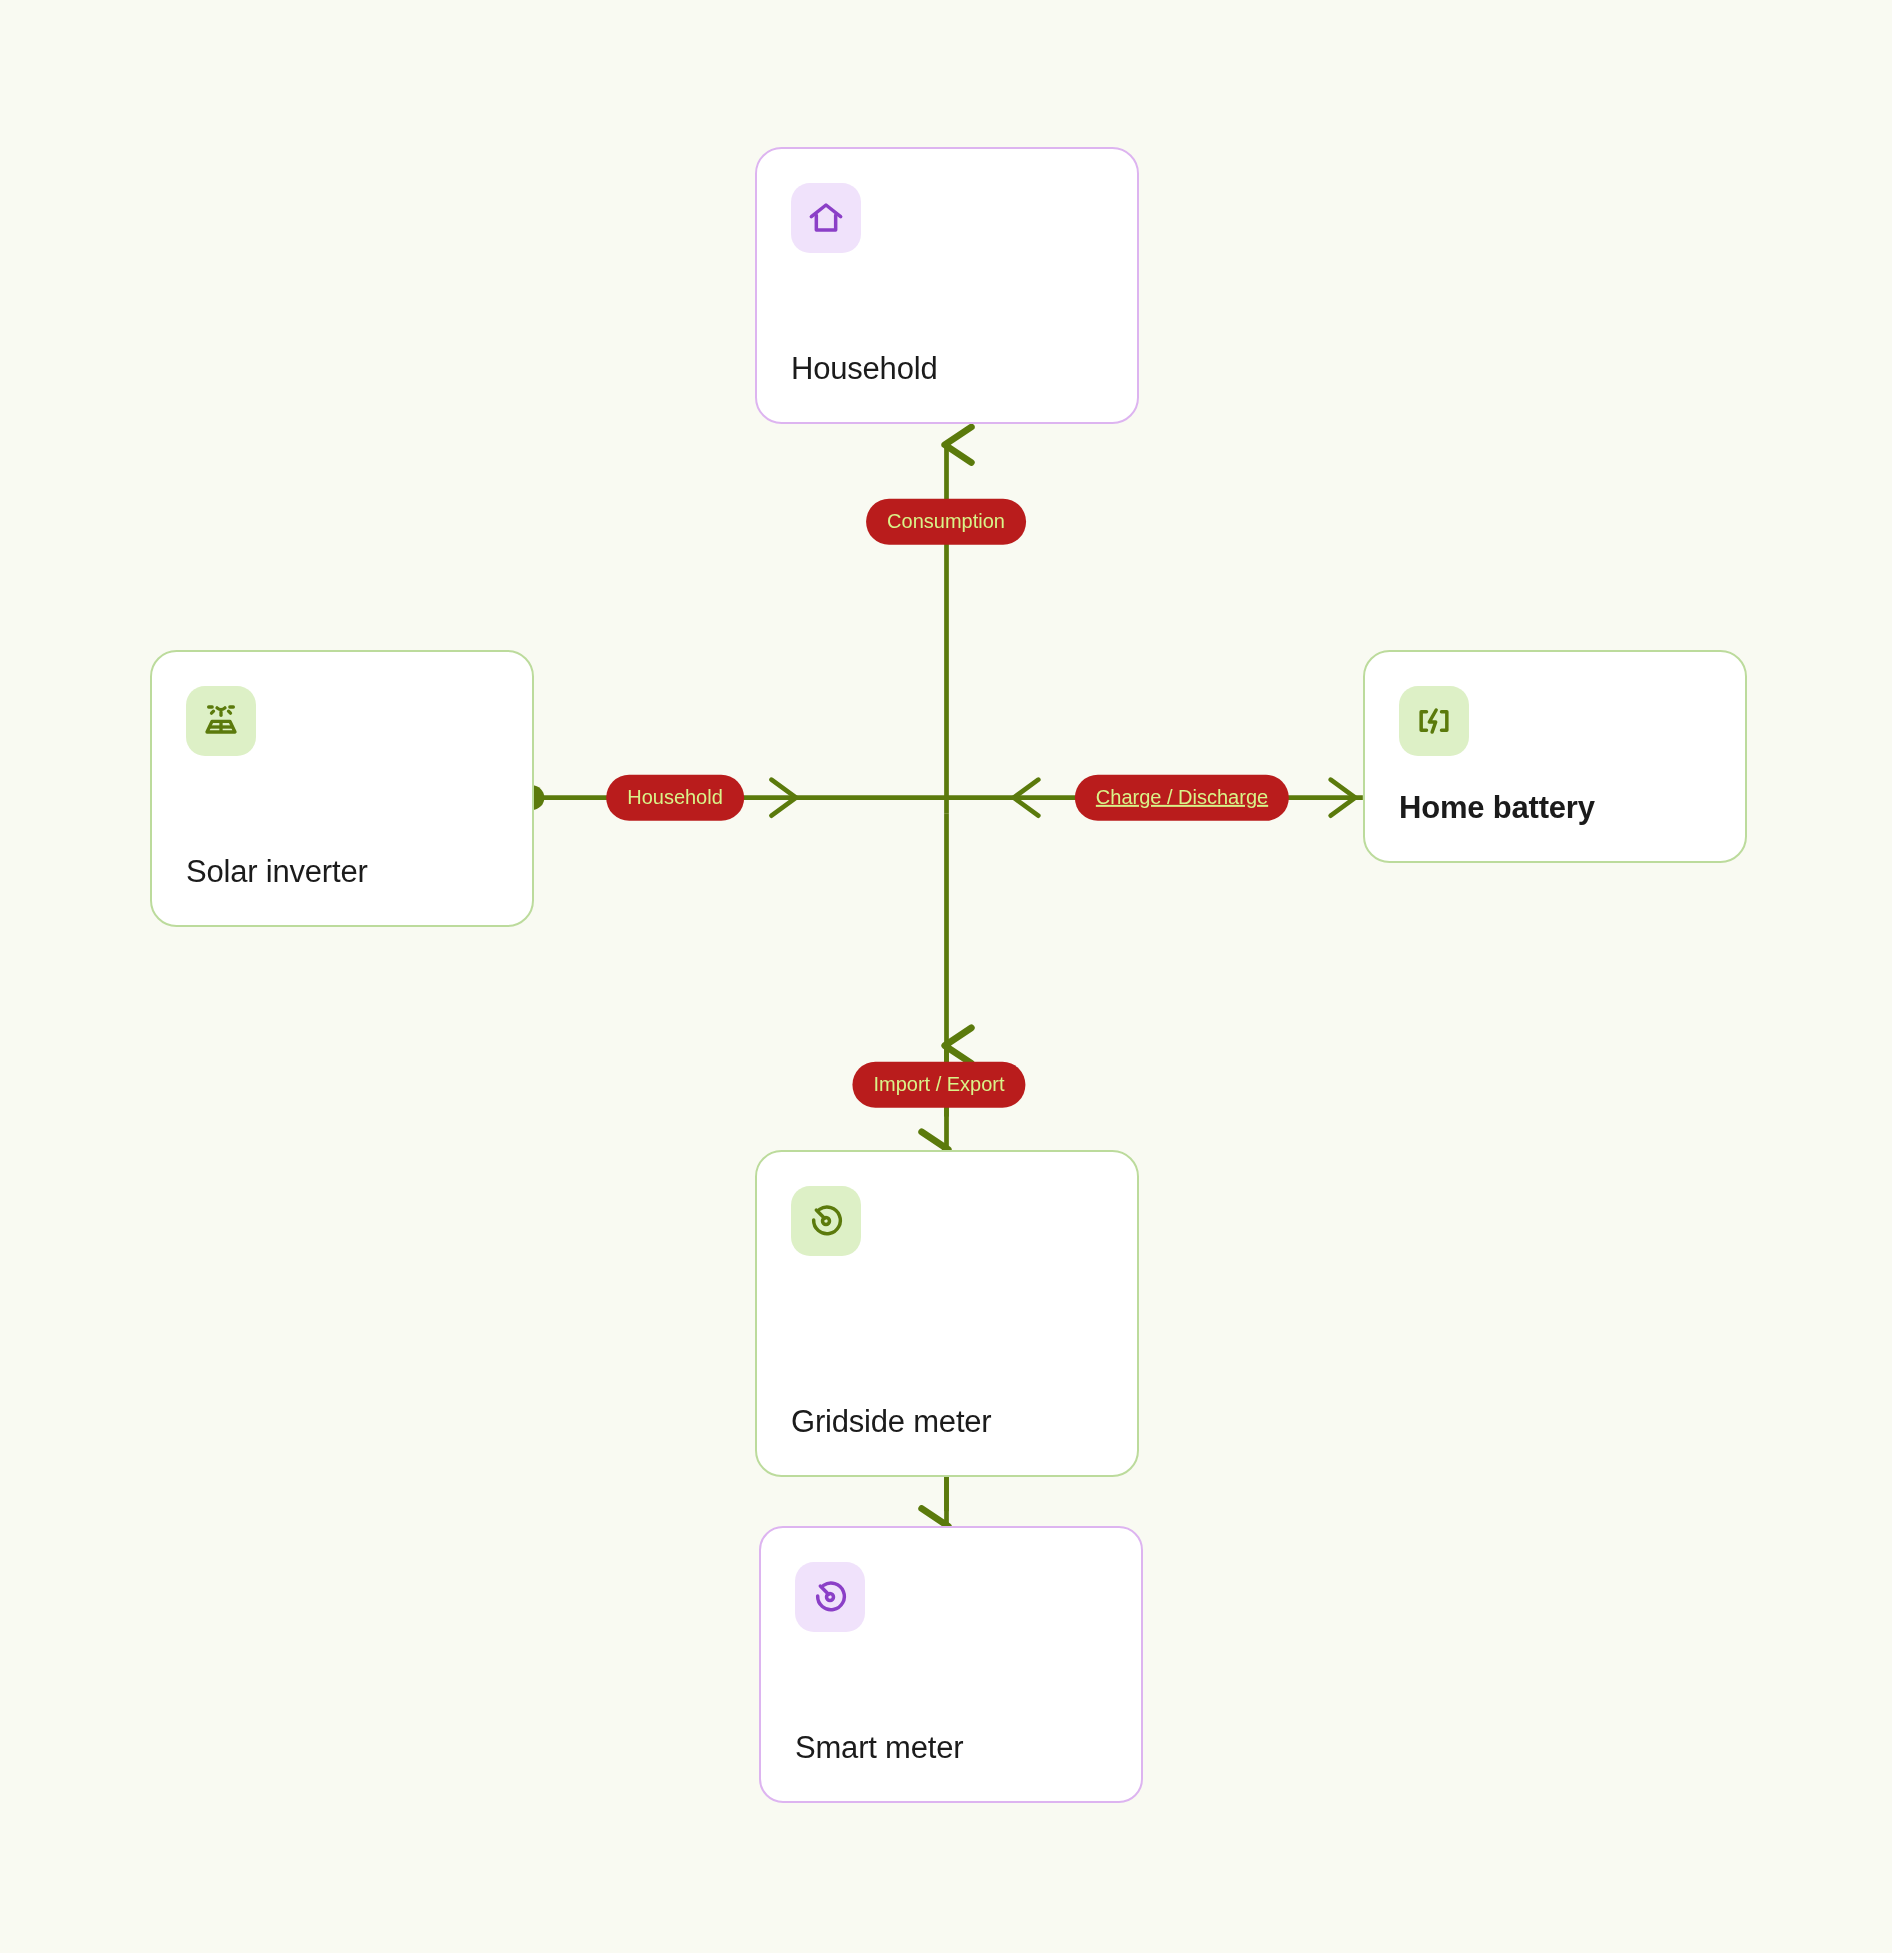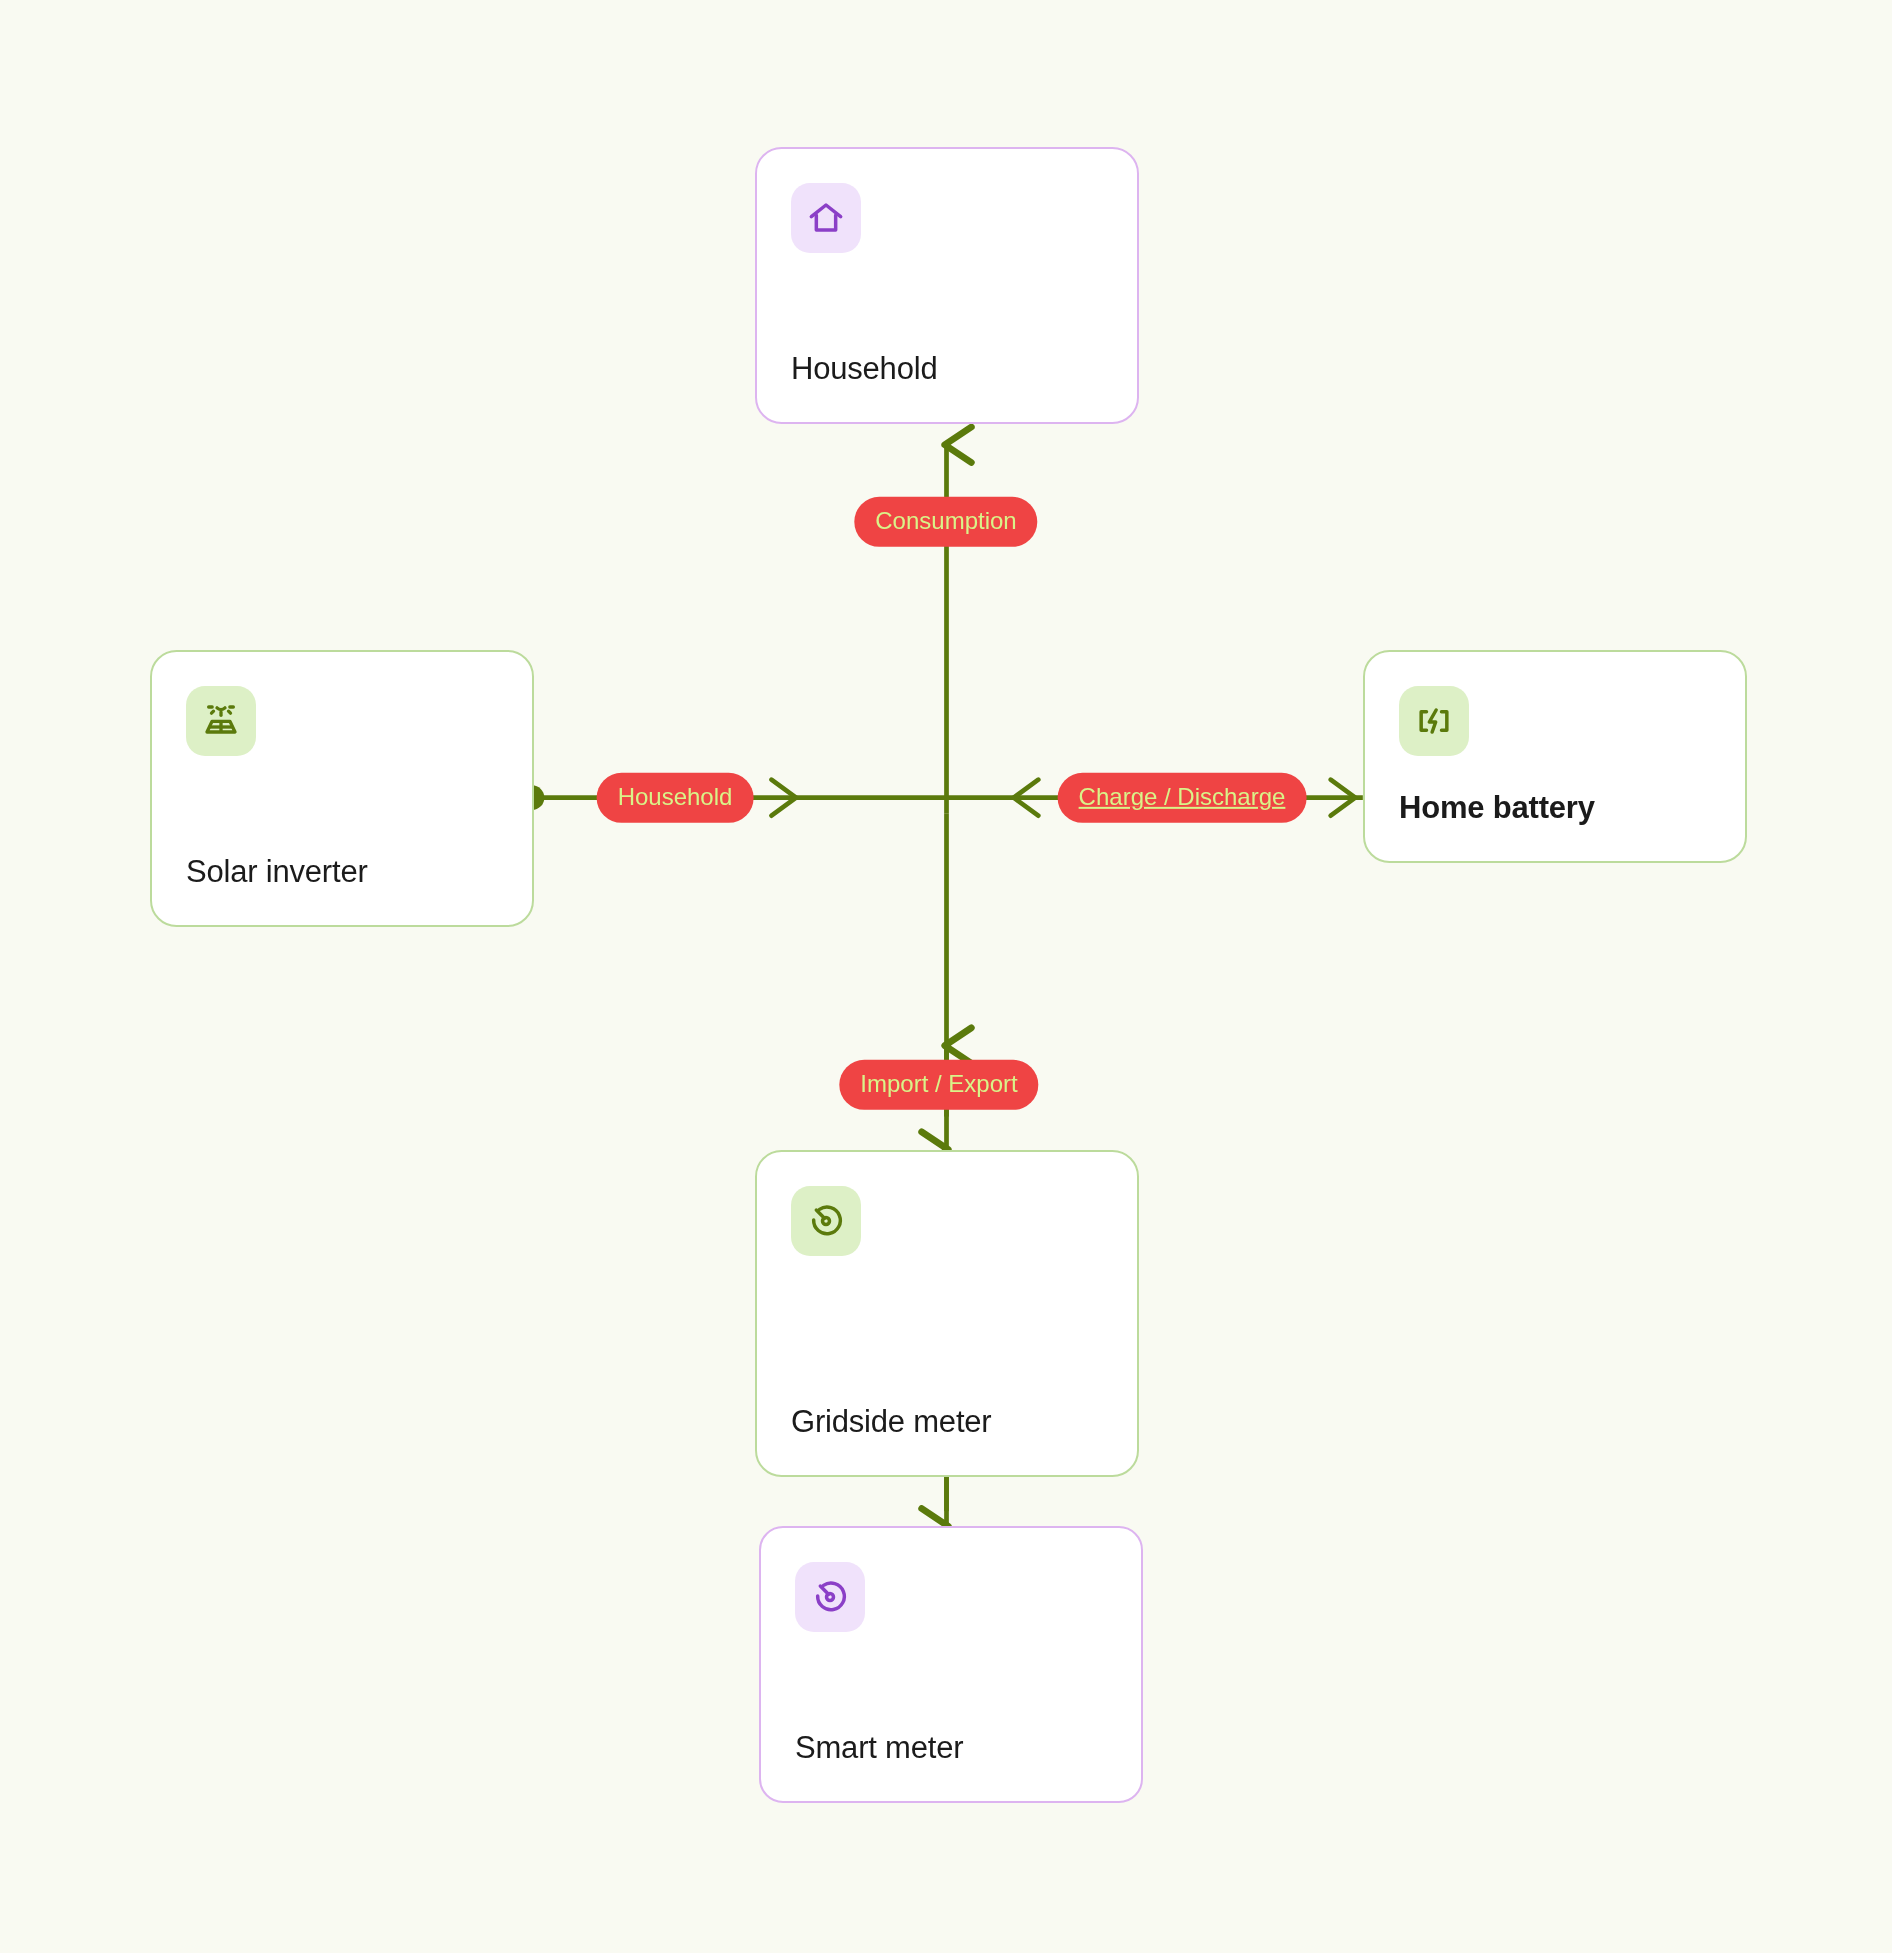--- a/index.html
+++ b/index.html
@@ -64,23 +64,23 @@
     font-size: 31px;
     line-height: 1.1;
     color: #1b1b1b;
     letter-spacing: -0.2px;
     white-space: nowrap;
   }
 
   
   .edge-pill {
     position: absolute;
-    background: #ef4444;
+    background: #b91c1c;
     color: #d9f389;
-    font-size: 24px;
+    font-size: 20px;
     line-height: 1;
     padding: 12.3px 21px 14px 21px;
     border-radius: 945px;
     white-space: nowrap;
     transform: translate(-50%, -50%);
     font-family: "Liberation Sans", sans-serif;
   }
 </style>
 </head>
 <body>

